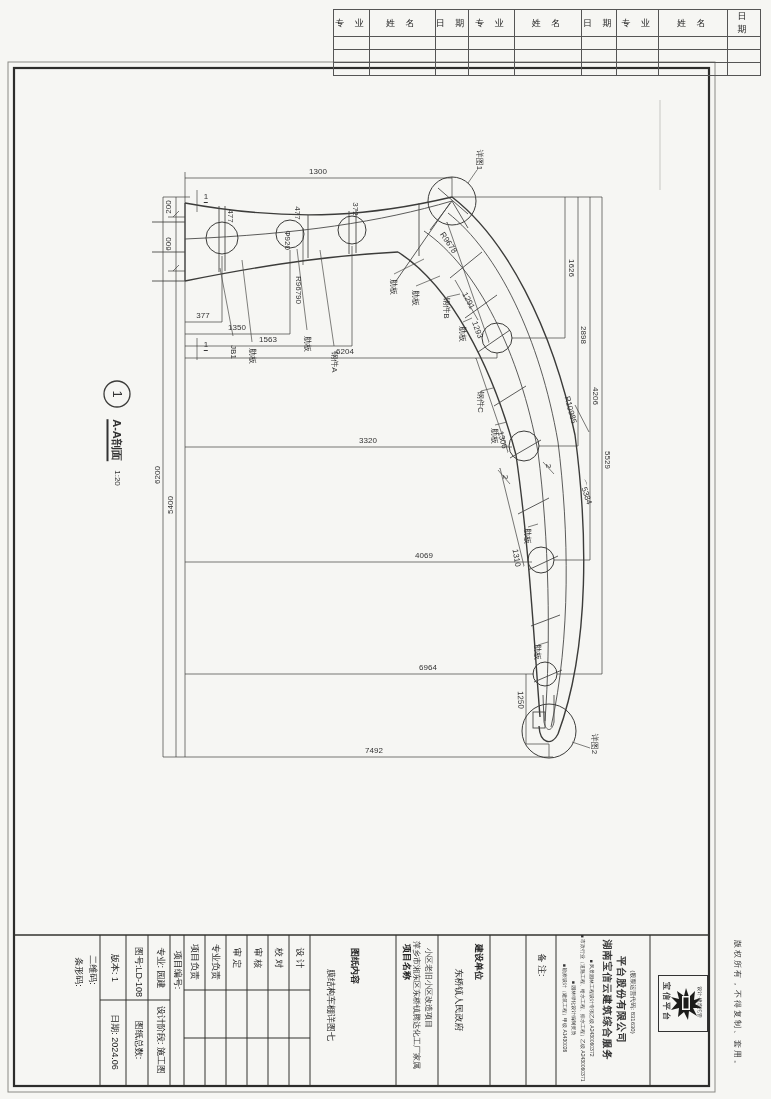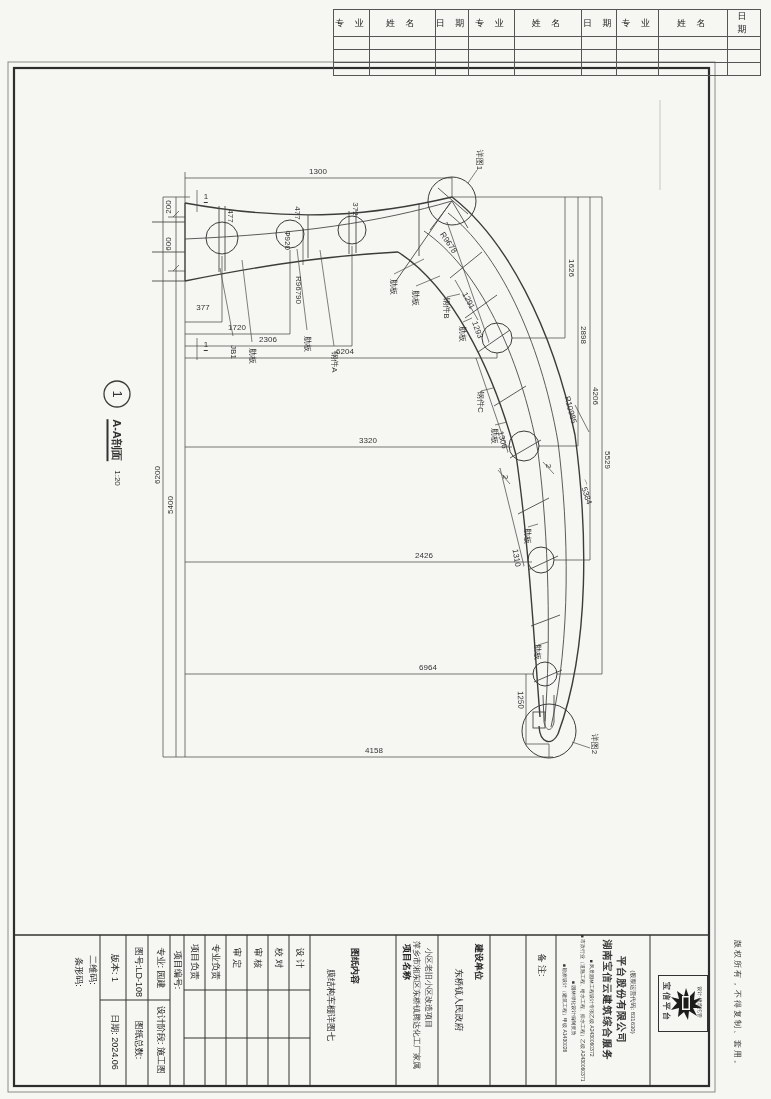--- a/index.html
+++ b/index.html
@@ -219,28 +219,28 @@
       <div class="rl" style="left: 169px; top: 244px; --r: -90deg;">600</div>
       <div class="rl" style="left: 158px; top: 475px; --r: -90deg;">6200</div>
       <div class="rl" style="left: 171px; top: 505px; --r: -90deg;">5400</div>
       <div class="rl" style="left: 230px; top: 216px; --r: 90deg;">477</div>
       <div class="rl" style="left: 297px; top: 213px; --r: 90deg;">477</div>
       <div class="rl" style="left: 355px; top: 209px; --r: 90deg;">372</div>
       <div class="rl" style="left: 287px; top: 240px; --r: 90deg;">Φ920</div>
       <div class="rl" style="left: 298px; top: 290px; --r: 90deg;">R96790</div>
       <div class="rl" style="left: 448px; top: 243px; --r: 56deg;">R9678</div>
       <div class="rl" style="left: 468px; top: 301px; --r: 62deg;">1291</div>
-      <div class="rl" style="left: 203px; top: 308px; --r: 0deg;">377</div>
-      <div class="rl" style="left: 237px; top: 328px; --r: 0deg;">1720</div>
-      <div class="rl" style="left: 268px; top: 340px; --r: 0deg;">2306</div>
+      <div class="rl" style="left: 203px; top: 316px; --r: 0deg;">377</div>
+      <div class="rl" style="left: 237px; top: 328px; --r: 0deg;">1350</div>
+      <div class="rl" style="left: 268px; top: 340px; --r: 0deg;">1563</div>
       <div class="rl" style="left: 345px; top: 352px; --r: 0deg;">6204</div>
       <div class="rl" style="left: 368px; top: 441px; --r: 0deg;">3320</div>
-      <div class="rl" style="left: 424px; top: 556px; --r: 0deg;">2426</div>
+      <div class="rl" style="left: 424px; top: 556px; --r: 0deg;">4069</div>
       <div class="rl" style="left: 428px; top: 668px; --r: 0deg;">6964</div>
-      <div class="rl" style="left: 374px; top: 751px; --r: 0deg;">4158</div>
+      <div class="rl" style="left: 374px; top: 751px; --r: 0deg;">7492</div>
       <div class="rl" style="left: 571px; top: 268px; --r: 90deg;">1626</div>
       <div class="rl" style="left: 583px; top: 335px; --r: 90deg;">2898</div>
       <div class="rl" style="left: 595px; top: 396px; --r: 90deg;">4206</div>
       <div class="rl" style="left: 607px; top: 460px; --r: 90deg;">5529</div>
       <div class="rl" style="left: 477px; top: 330px; --r: 70deg;">1293</div>
       <div class="rl" style="left: 502px; top: 440px; --r: 75deg;">1306</div>
       <div class="rl" style="left: 516px; top: 558px; --r: 80deg;">1310</div>
       <div class="rl" style="left: 520px; top: 700px; --r: 88deg;">1250</div>
       <div class="rl" style="left: 585px; top: 492px; --r: 72deg;">⌒5384</div>
       <div class="rl" style="left: 570px; top: 410px; --r: 75deg;">R10985</div>

